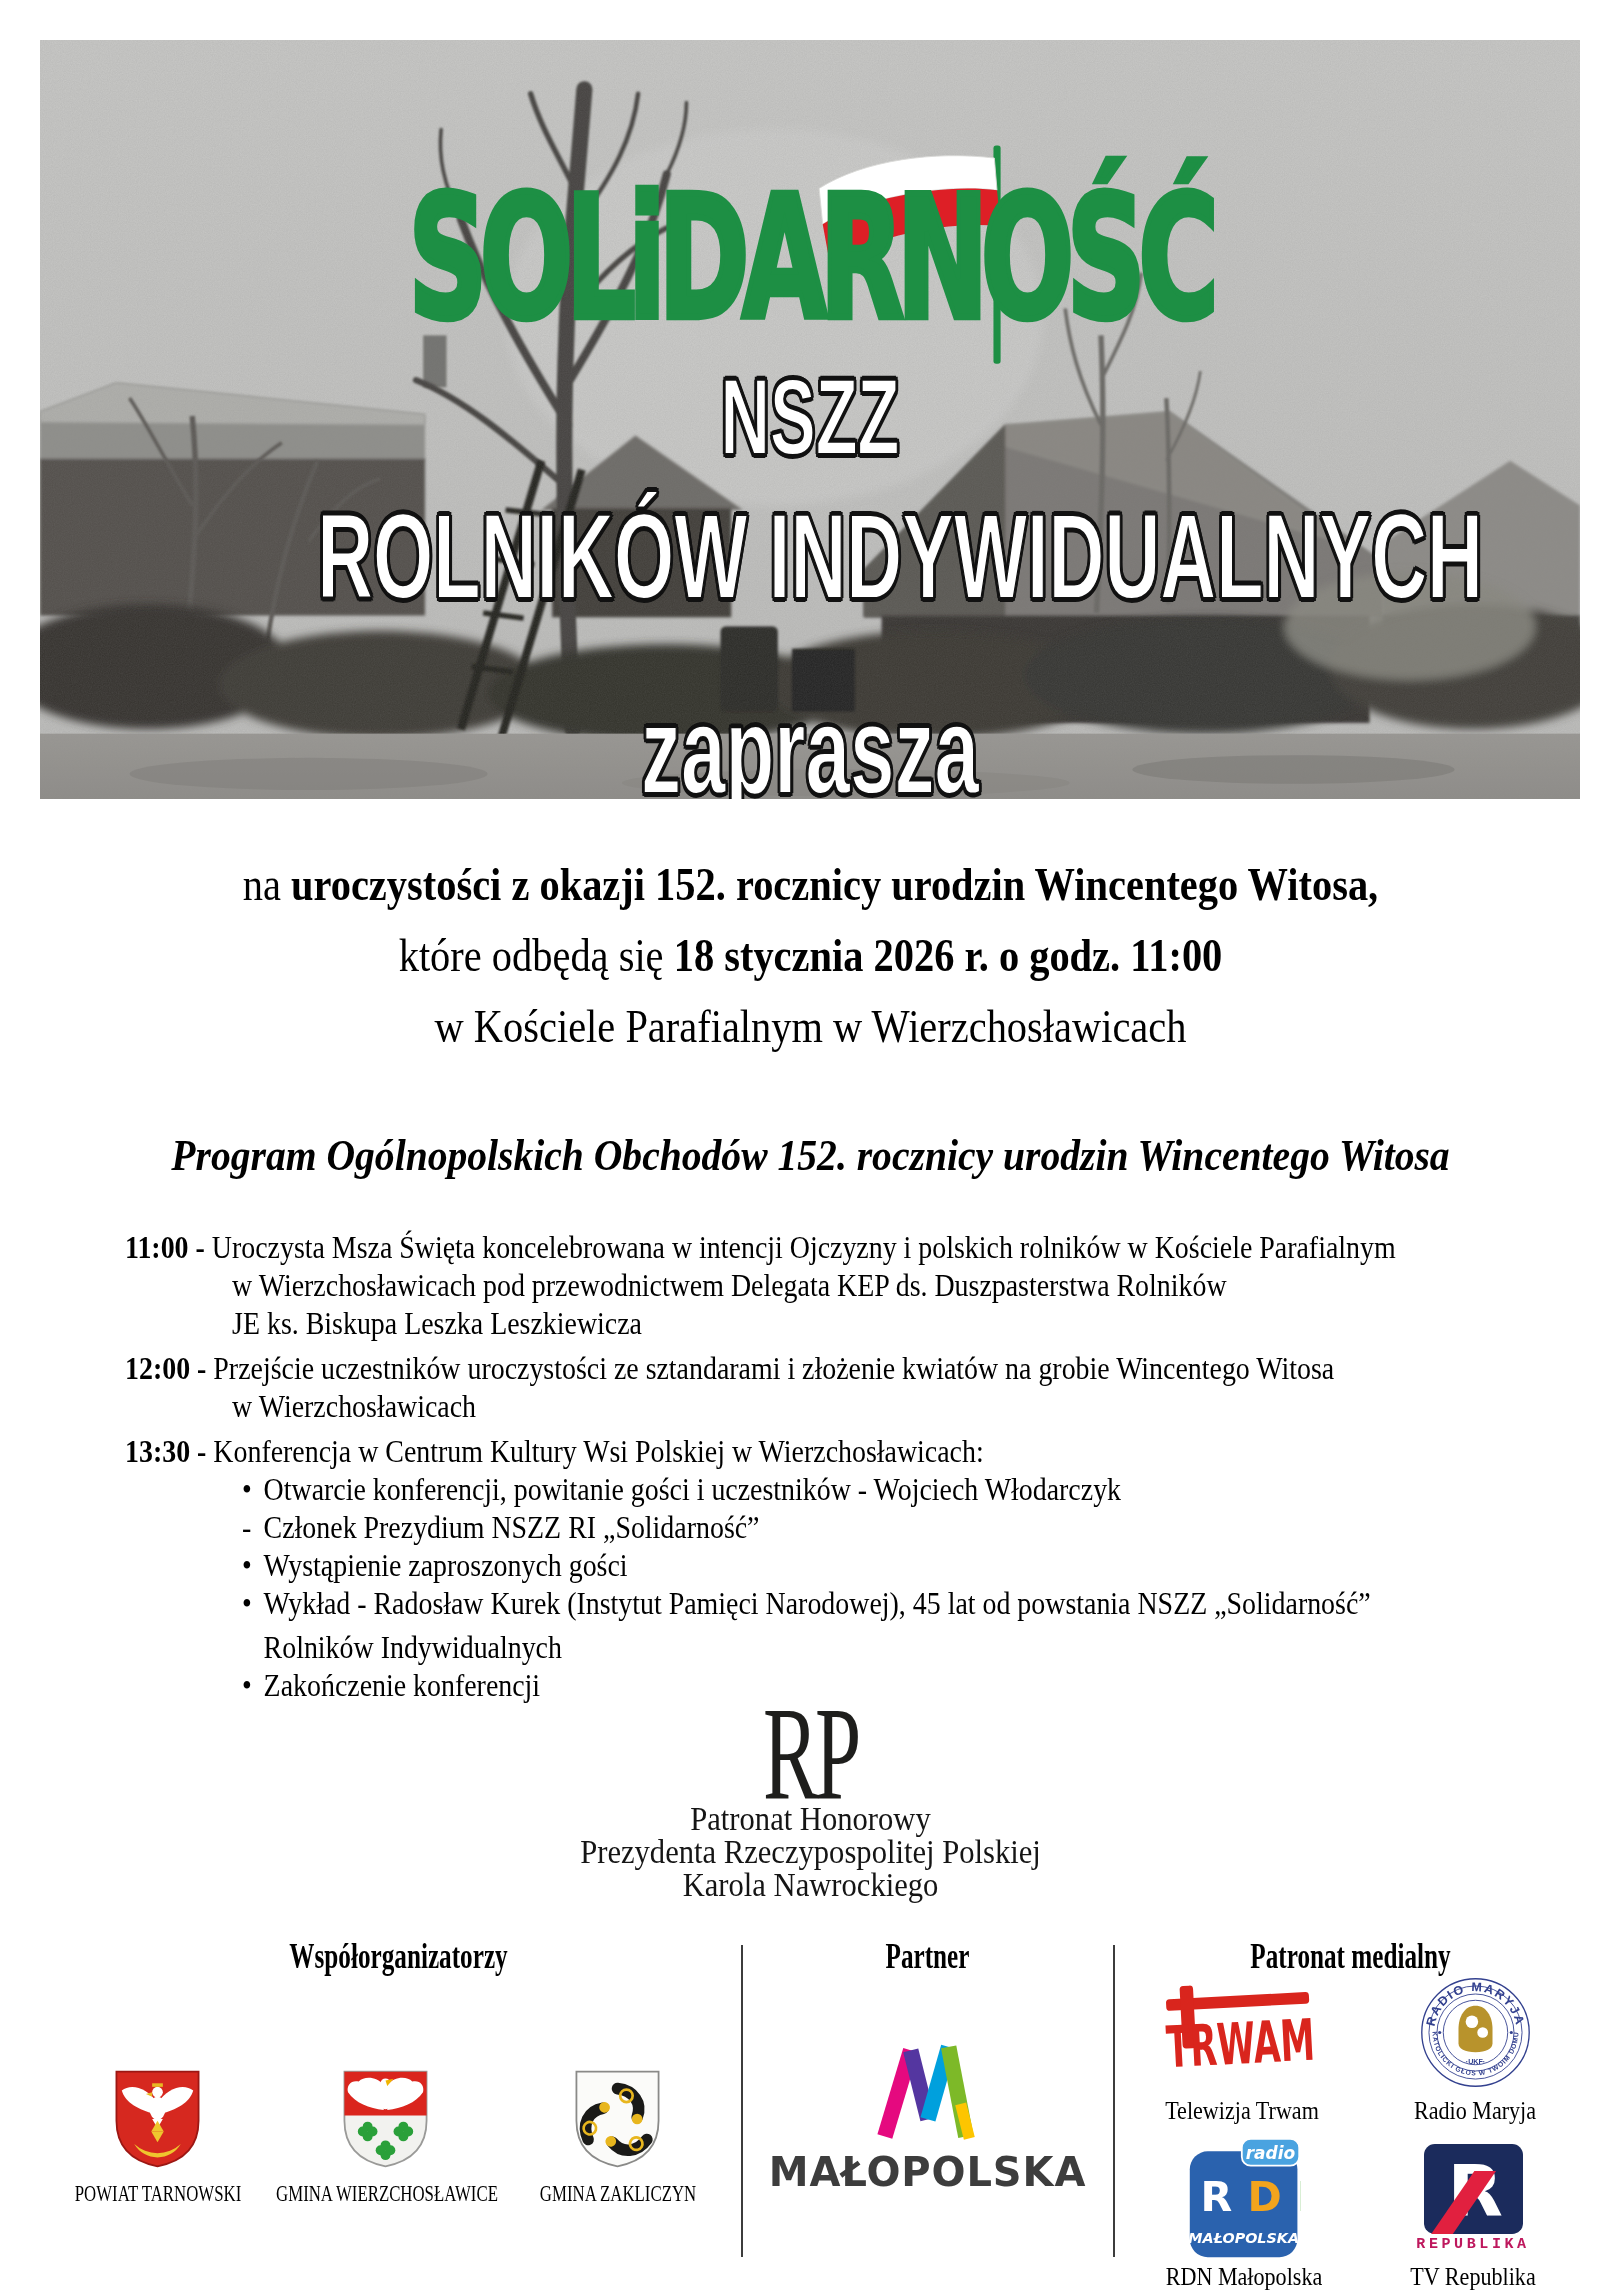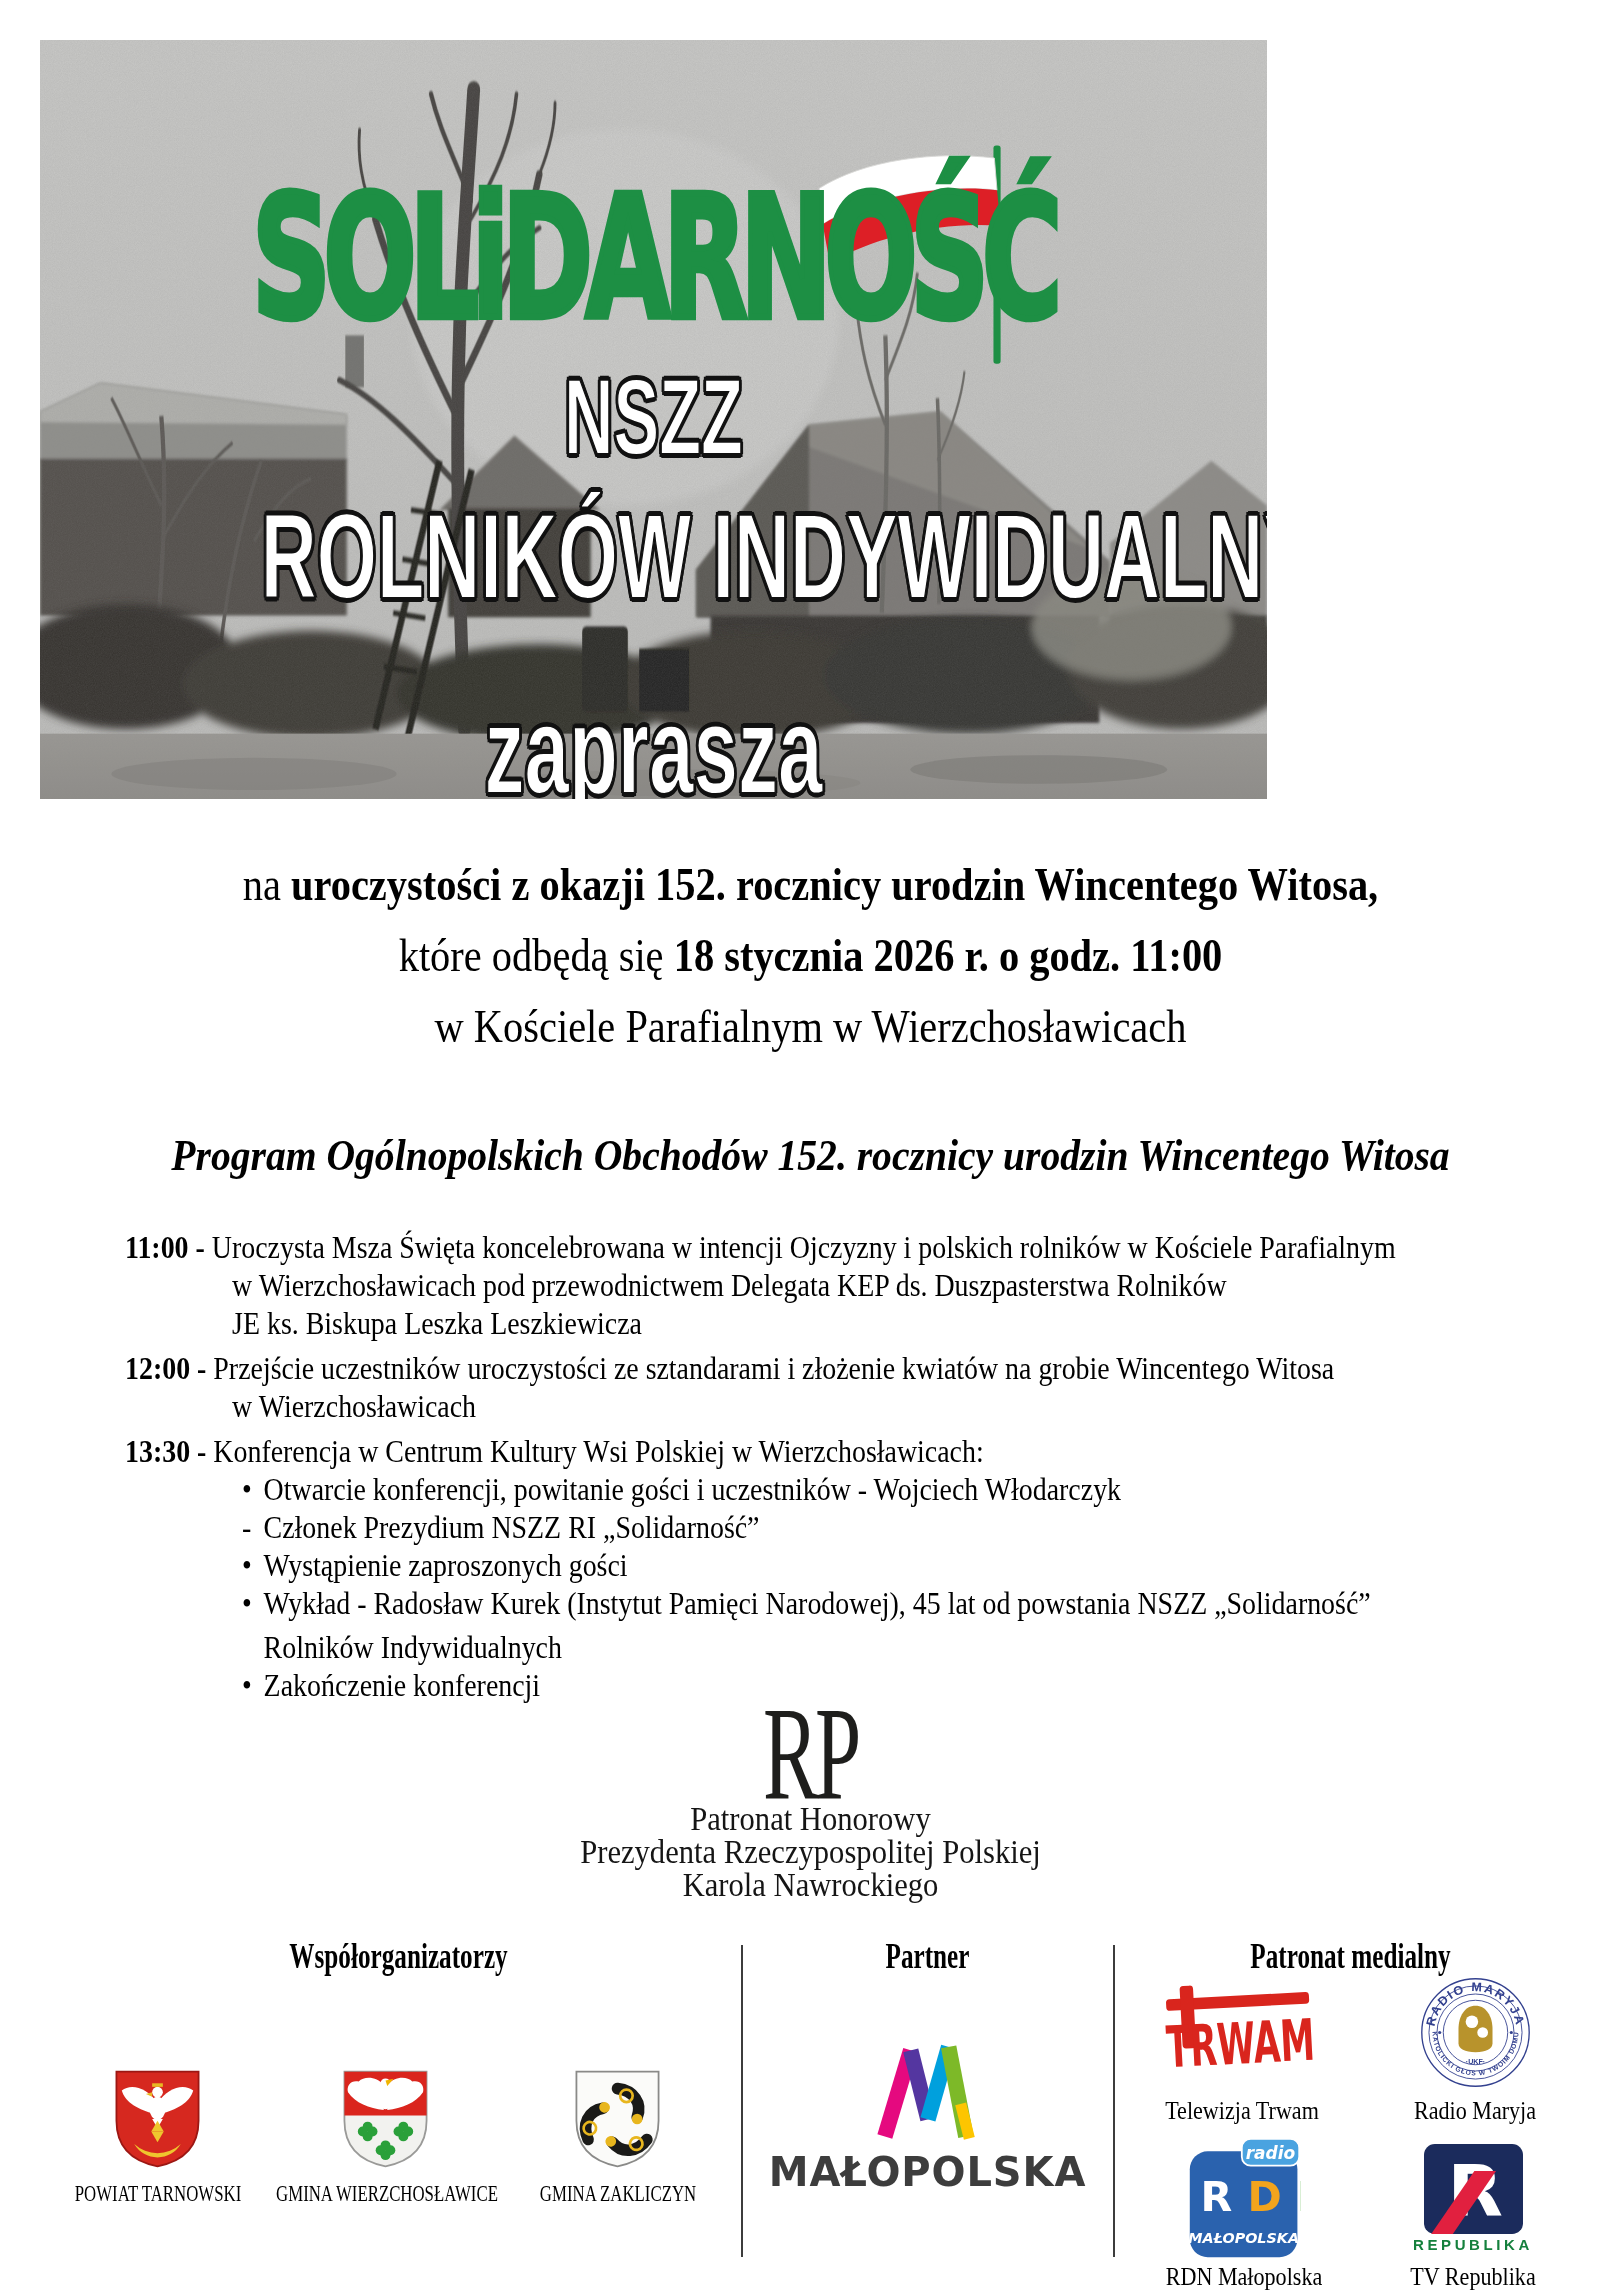--- a/index.html
+++ b/index.html
@@ -1,20 +1,20 @@
 <!DOCTYPE html>
 <html style="font-size:14.3px"><head>
 <meta charset="utf-8">
 <style>
   html,body{margin:0;padding:0;background:#fff;}
   .page{position:relative;width:1621px;height:2293px;background:#ffffff;overflow:hidden;
         font-family:"Liberation Serif",serif;color:#000;}
 
   
-  .photo{position:absolute;left:40px;top:40px;width:1227px;height:759px;overflow:hidden;background:#c7c7c5;}
+  .photo{position:absolute;left:40px;top:40px;width:1540px;height:759px;overflow:hidden;background:#c7c7c5;}
   .scene{position:absolute;left:0;top:0;width:100%;height:100%;}
 
   .sol-text{position:absolute;left:0;right:0;top:134px;height:170px;line-height:170px;text-align:center;
     font-family:"DejaVu Sans",sans-serif;font-weight:bold;font-size:161px;letter-spacing:-10.7px;
     color:#1d8f44;-webkit-text-stroke:6.3px #1d8f44;white-space:nowrap;
     transform:scale(0.68,1.05);}
   .flag-svg{position:absolute;left:770px;top:93px;width:206px;height:236px;}
 
   .pt{position:absolute;left:0;right:0;text-align:center;font-family:"Liberation Sans",sans-serif;
       font-weight:bold;color:#fff;white-space:nowrap;-webkit-text-stroke:1.8px #111;
@@ -66,21 +66,21 @@
 
   .mal-logo{position:absolute;left:871px;top:2040px;width:107px;height:100px;}
   .mal-word{position:absolute;left:741px;top:2149px;width:373px;text-align:center;
             font-family:"DejaVu Sans",sans-serif;font-weight:bold;font-size:40px;color:#3d3d3d;letter-spacing:0.9px;}
 
   .trwam-svg{position:absolute;left:1164px;top:1981px;width:152px;height:106px;}
   .rm-svg{position:absolute;left:1420px;top:1977px;width:111px;height:111px;}
   .rdn-svg{position:absolute;left:1188px;top:2137px;width:113px;height:122px;}
   .tvr-svg{position:absolute;left:1424px;top:2144px;width:99px;height:90px;}
   .tvr-word{position:absolute;left:1473px;top:2236px;transform:translateX(-50%);
-            font-family:Liberation Sans, sans-serif;font-weight:bold;font-size:15px;letter-spacing:3.6px;color:#15803d;white-space:nowrap;}
+            font-family:Liberation Mono, monospace;font-weight:bold;font-size:15px;letter-spacing:3.6px;color:#be185d;white-space:nowrap;}
   .media-label{position:absolute;font-size:26px;transform:translateX(-50%) scaleX(0.85);white-space:nowrap;}
   #ml1{left:1242px;top:2096px;} #ml2{left:1475px;top:2096px;}
   #ml3{left:1244px;top:2262px;} #ml4{left:1473px;top:2262px;}
 </style>
 </head>
 <body>
 
 <div class="page">
 
   <div class="photo">

